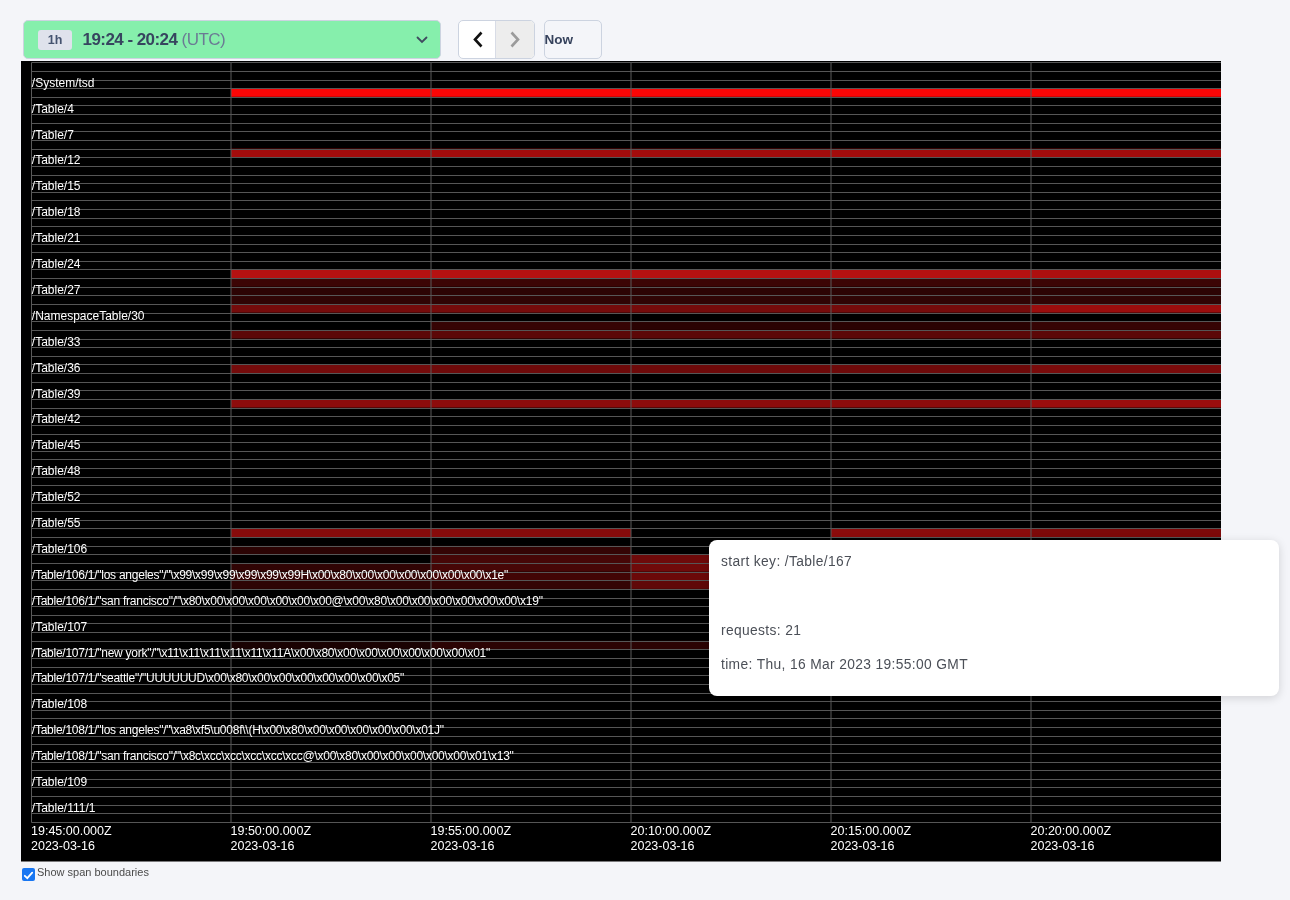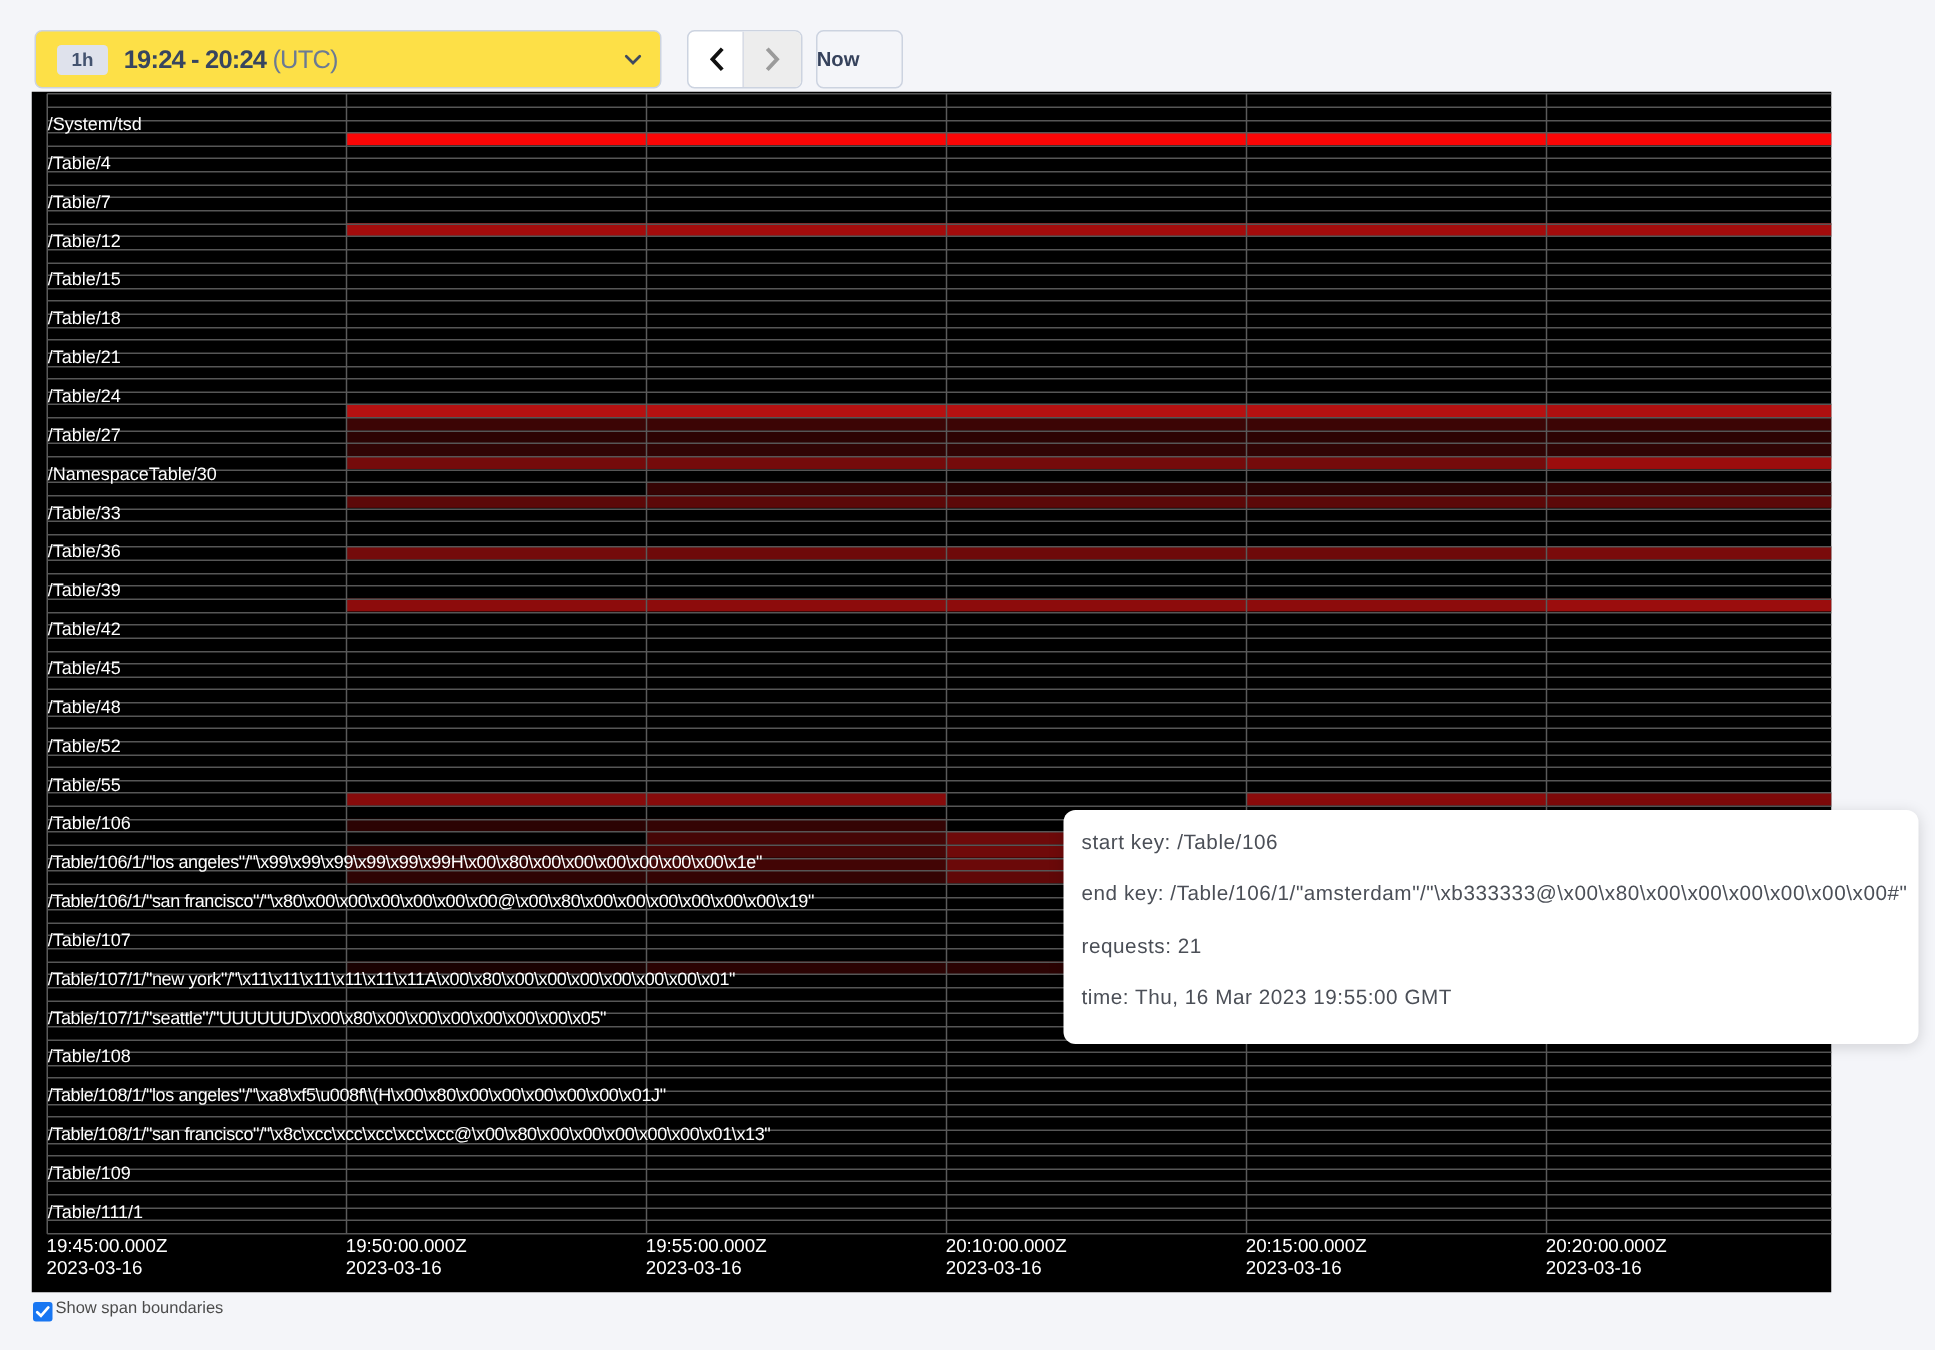--- a/index.html
+++ b/index.html
@@ -1,15 +1,15 @@
 <!DOCTYPE html>
 <html><head><meta charset="utf-8"><style>
 *{margin:0;padding:0;box-sizing:border-box}
 html,body{width:1290px;height:900px;background:#f4f5f9;font-family:"Liberation Sans",sans-serif;position:relative;overflow:hidden}
-.selbox{position:absolute;left:23px;top:19.5px;width:418px;height:39px;background:#fde047;border:1px solid #ccd3e0;border-radius:5px}
+.selbox{position:absolute;left:23px;top:19.5px;width:418px;height:39px;background:#86efac;border:1px solid #ccd3e0;border-radius:5px}
 .badge{position:absolute;left:14px;top:9.5px;width:34px;height:20px;background:#dfe2ec;border-radius:3px;color:#44536f;font-weight:bold;font-size:12.5px;text-align:center;line-height:20px}
 .trange{position:absolute;left:58.5px;top:0;height:37px;line-height:37px;font-size:17px;letter-spacing:-0.55px;color:#37455f;font-weight:bold}
 .trange span{color:#6b7a94;font-weight:normal}
 .btngrp{position:absolute;left:457.5px;top:19.5px;width:77px;height:39px;border:1px solid #ccd3e0;border-radius:5px;background:#fff;overflow:hidden}
 .btnR{position:absolute;right:0;top:0;width:38.5px;height:37px;background:#ededed;border-left:1px solid #d8dce6}
 .nowbtn{position:absolute;left:543.5px;top:19.5px;width:58.5px;height:39px;border:1px solid #ccd3e0;border-radius:5px;color:#36425c;font-weight:bold;font-size:13.5px;text-align:left;line-height:37px}
 .tooltip{position:absolute;left:709px;top:539.5px;width:570px;height:156.5px;background:#fff;border-radius:8px;box-shadow:0 2px 10px rgba(0,0,0,0.15);font-size:13.8px;letter-spacing:0.36px;color:#4b4f57}
 .tooltip div{position:absolute;left:12px;white-space:pre}
 .cbrow{position:absolute;left:22px;top:868px;height:14px}
 .cbx{position:absolute;left:0;top:0;width:13px;height:13px;background:#1876f2;border-radius:2px}
@@ -146,22 +146,21 @@
 <text x="409.5" y="773.5" font-family="Liberation Sans, sans-serif" font-size="12.5px" fill="#ffffff">19:55:00.000Z</text>
 <text x="409.5" y="788.5" font-family="Liberation Sans, sans-serif" font-size="12.5px" fill="#ffffff">2023-03-16</text>
 <text x="609.5" y="773.5" font-family="Liberation Sans, sans-serif" font-size="12.5px" fill="#ffffff">20:10:00.000Z</text>
 <text x="609.5" y="788.5" font-family="Liberation Sans, sans-serif" font-size="12.5px" fill="#ffffff">2023-03-16</text>
 <text x="809.5" y="773.5" font-family="Liberation Sans, sans-serif" font-size="12.5px" fill="#ffffff">20:15:00.000Z</text>
 <text x="809.5" y="788.5" font-family="Liberation Sans, sans-serif" font-size="12.5px" fill="#ffffff">2023-03-16</text>
 <text x="1009.5" y="773.5" font-family="Liberation Sans, sans-serif" font-size="12.5px" fill="#ffffff">20:20:00.000Z</text>
 <text x="1009.5" y="788.5" font-family="Liberation Sans, sans-serif" font-size="12.5px" fill="#ffffff">2023-03-16</text>
 </svg>
 <div class="tooltip">
-  <div style="top:14.5px">start key: /Table/106</div>
-  <div style="top:48.8px">end key: /Table/106/1/"amsterdam"/"\xb333333@\x00\x80\x00\x00\x00\x00\x00\x00#"</div>
+  <div style="top:14.5px">start key: /Table/167</div>
   <div style="top:83.1px">requests: 21</div>
   <div style="top:117.4px">time: Thu, 16 Mar 2023 19:55:00 GMT</div>
 </div>
 <div class="cbrow">
   <div class="cbx"><svg width="13" height="13" viewBox="0 0 13 13">
         <path d="M2.8 6.8L5.3 9.2L10.2 3.6" stroke="#fff" stroke-width="1.8" fill="none" stroke-linecap="round"></path>
       </svg></div>
   <div class="cblab">Show span boundaries</div>
 </div>
 </body></html>

